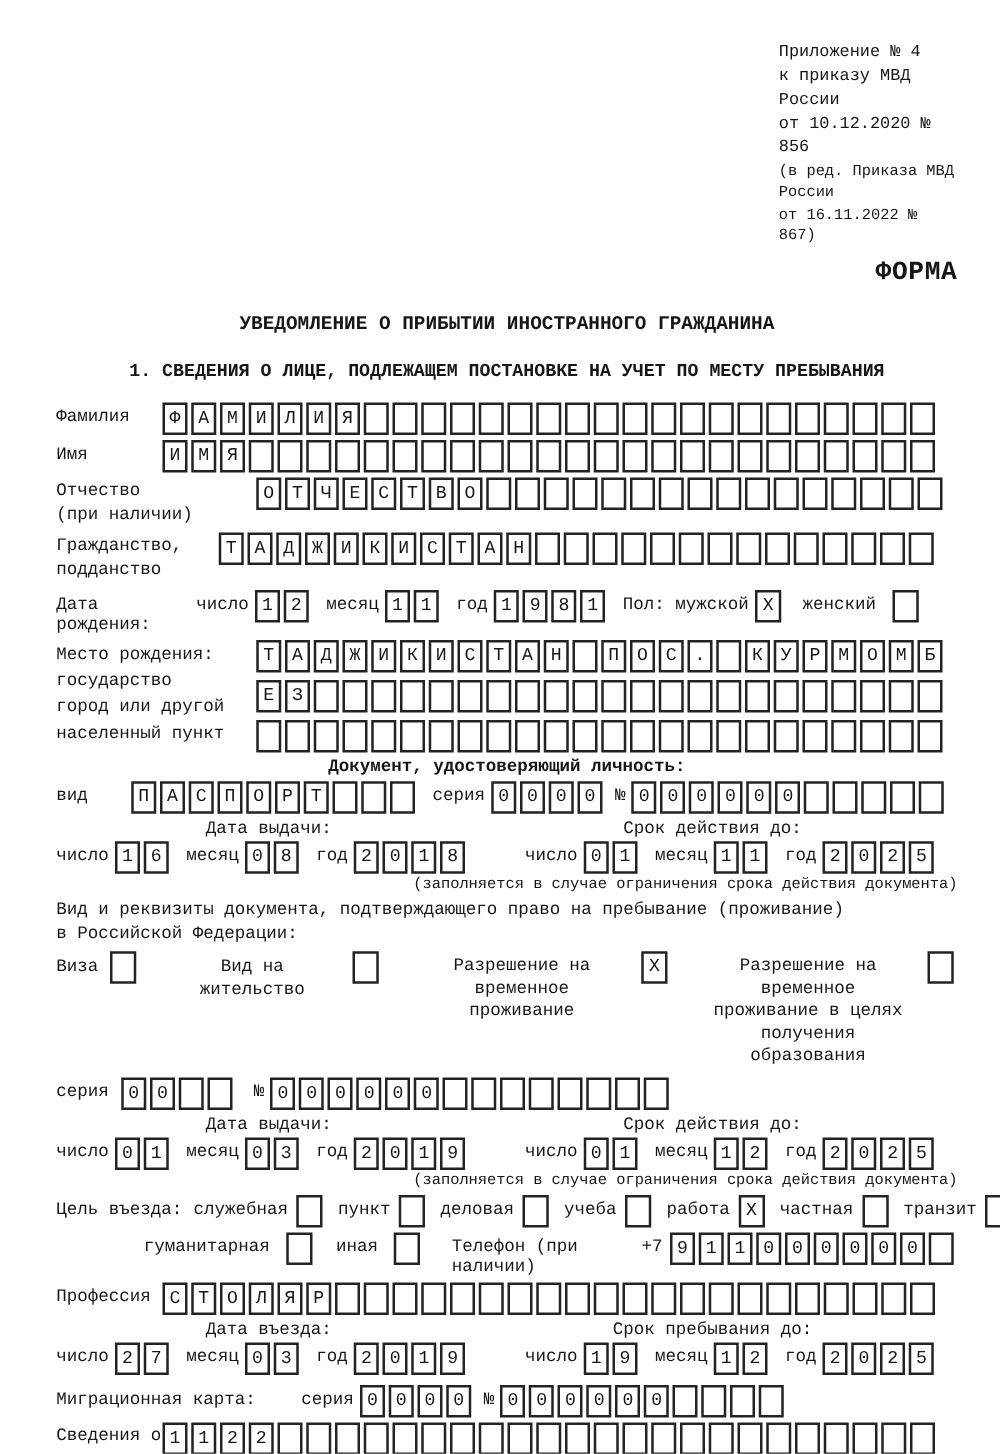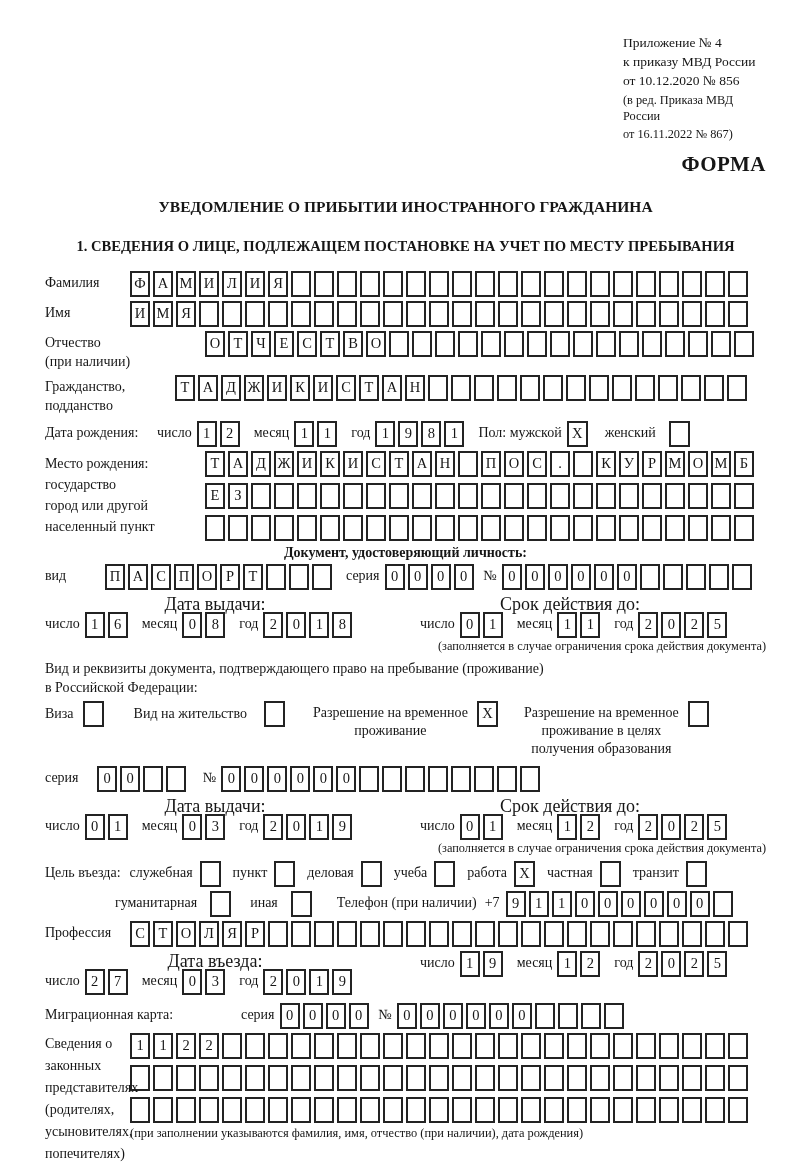--- a/index.html
+++ b/index.html
@@ -1,21 +1,21 @@
 <!DOCTYPE html>
 <html><head>
 <meta charset="utf-8">
 <style>
   * { box-sizing: border-box; margin: 0; padding: 0; }
   html, body { background: #ffffff; }
   body { width: 800px; height: 1163px; overflow: hidden; }
   .page {
     width: 800px; height: 1163px; overflow: hidden;
     padding: 34px 34px 0 45px; position: relative;
-    font-family: Liberation Serif, serif;
+    font-family: Liberation Mono, monospace;
     color: #161616; font-size: 14px;
   }
   .appendix { margin-left: 578px; font-size: 13.5px; line-height: 1.4; }
   .appendix .rev { font-size: 12.3px; line-height: 1.35; margin-top: 1px; }
   .forma { text-align: right; font-weight: bold; font-size: 21px; margin-top: 10px; letter-spacing: .5px; }
   .title { text-align: center; font-weight: bold; font-size: 15.5px; margin-top: 18px; line-height: 1.5; }
   .uline { display: inline-block; width: 58px; height: 13px; border-bottom: 2px solid #3a3a3a; margin-left: 9px; }
   .sec-heading { text-align: center; font-weight: bold; font-size: 14.6px; margin-top: 19px; margin-bottom: 16px; }
 
   .cell {
@@ -30,21 +30,21 @@
   .lbl2 { flex: none; line-height: 19px; padding-top: 2px; }
   .sub { flex: none; padding: 4px 5px 0 11px; }
   .sub0 { flex: none; padding: 4px 5px 0 0; }
   .stack { display: flex; flex-direction: column; gap: 6px; }
 
   .doc-heading { text-align: center; font-weight: bold; font-size: 14px; margin: 2px 0 3px 0; }
 
   .datepair { display: flex; }
   .dgroup { }
   .dg-left { width: 375px; flex: none; }
-  .dghead { text-align: center; font-size: 18px; height: 18px; }
+  .dghead { text-align: center; font-size: 14px; height: 18px; }
   .dg-left .dghead { width: 340px; }
   .dgroup:last-child .dghead { width: 300px; }
   .dgrow { display: flex; align-items: flex-start; }
   .note-right { text-align: right; font-size: 12.3px; margin-top: 1px; margin-bottom: 5px; }
 
   .resdoc-line { line-height: 19px; }
   .cbrow { display: flex; align-items: flex-start; gap: 15px; margin-top: 4px; margin-bottom: 8px; }
   .cbitem { display: inline-flex; align-items: flex-start; gap: 9px; }
   .cblbl { text-align: center; line-height: 18px; padding-top: 3px; }
   .cblbl.single { padding-top: 4px; }
@@ -625,20 +625,21 @@
         <span class="sub">год</span>
         <span class="cells">
             <span class="cell">2</span>
             <span class="cell">0</span>
             <span class="cell">1</span>
             <span class="cell">9</span>
           </span>
       </div>
     </div>
     <div class="dgroup">
+      <div class="dghead">Срок пребывания до:</div>
       <div class="dgrow">
         <span class="sub sub0">число</span>
         <span class="cells">
             <span class="cell">1</span>
             <span class="cell">9</span>
           </span>
         <span class="sub">месяц</span>
         <span class="cells">
             <span class="cell">1</span>
             <span class="cell">2</span>

